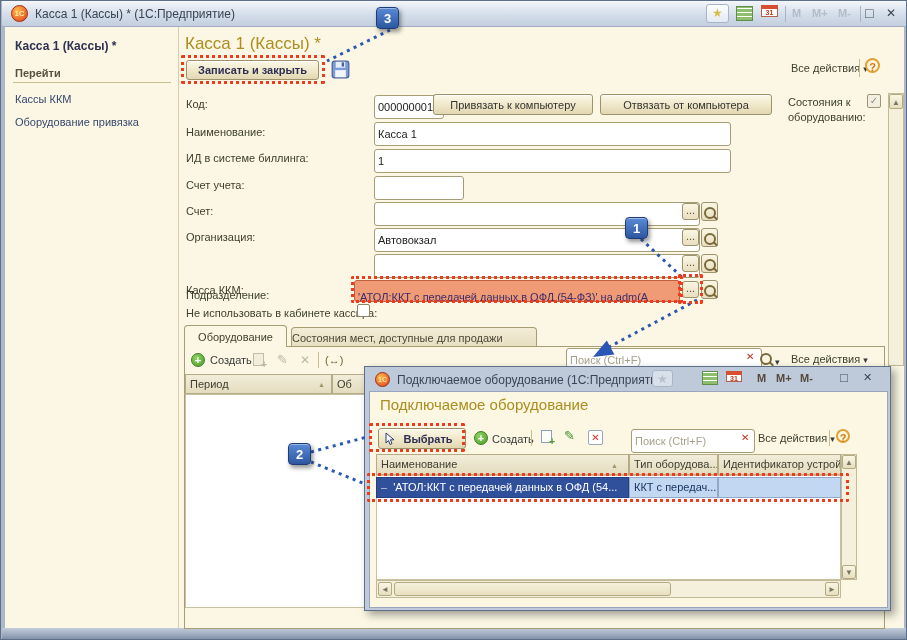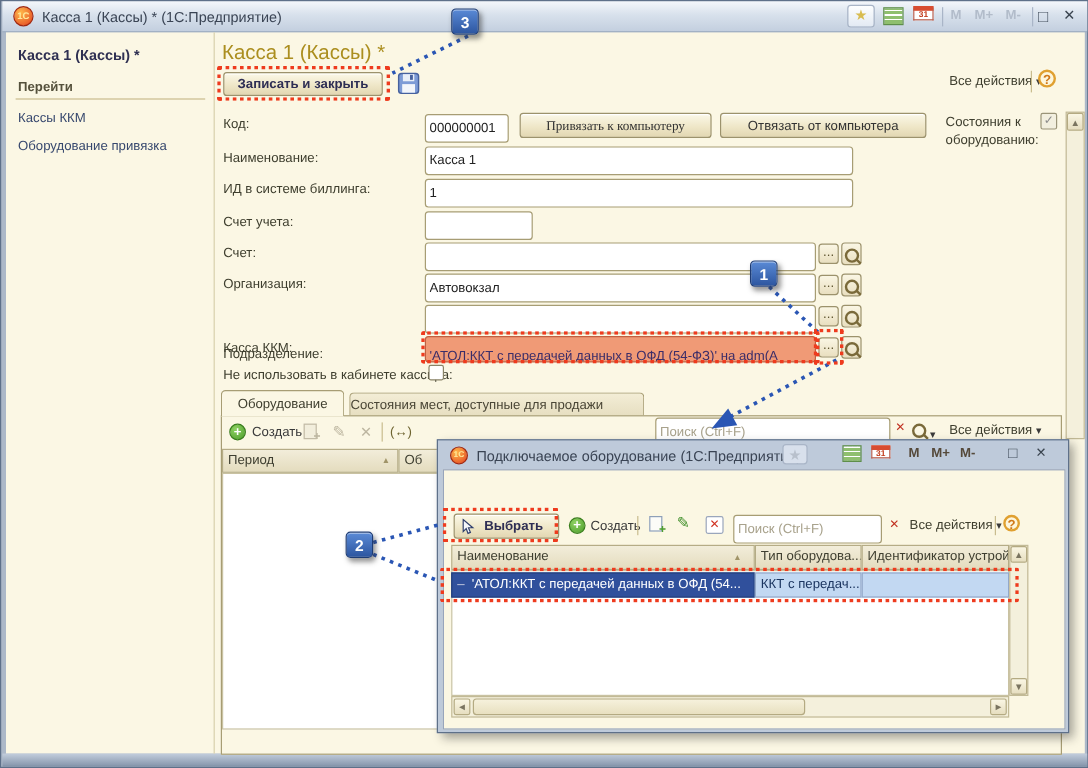--- a/index.html
+++ b/index.html
@@ -19,21 +19,21 @@
   
   .side-sep{left:177px;top:26px;width:1px;height:601px;background:#D8D0AC;}
   .side-title{font-weight:bold;font-size:12px;color:#2F3052;}
   .side-head{font-weight:bold;color:#55513C;}
   .side-link{color:#37486E;cursor:pointer;}
   .hr{height:1px;background:#C9BC8E;}
   
   .h1{font-size:17px;color:#AB8E1F;white-space:nowrap;}
   .h2{font-size:15px;color:#AB8E1F;white-space:nowrap;}
   .lbl{color:#3E3E2E;white-space:nowrap;}
-  .inp{border:1px solid #A79D74;border-radius:3px;background:#FFF;font:11px "Liberation Sans",sans-serif;color:#222;padding:11px 3px;}
+  .inp{border:1px solid #A79D74;border-radius:3px;background:#FFF;font:11px "Liberation Sans",sans-serif;color:#222;padding:11px 3px;margin-left:20px;}
   .inp::placeholder{color:#A8A28C;}
   .btn{border:1px solid #9C926C;border-radius:3px;background:linear-gradient(#FBF8E8,#EFE7C8 55%,#E2D7B2);
        color:#333;text-align:center;box-shadow:inset 0 1px 0 #FFF;font-size:11px;}
   .btn-strong{font-weight:bold;color:#2E2E54;}
   .lookup{border:1px solid #9C926C;border-radius:3px;background:linear-gradient(#FAF6E4,#E9DFC0);text-align:center;color:#5E5430;}
   .mag{position:relative;width:8px;height:8px;border:2px solid #7A6A3A;border-radius:50%;display:inline-block;}
   .mag:after{content:"";position:absolute;width:5px;height:2px;background:#7A6A3A;transform:rotate(45deg);right:-4px;bottom:-2px;}
   .dd{color:#3A3A3A;font-size:9px;}
   .help{border:2px solid #E0A030;border-radius:50%;background:#FDF6DC;color:#D07818;font-weight:bold;text-align:center;}
   .chk{border:1px solid #8A8468;background:#FFF;border-radius:2px;}
@@ -110,21 +110,21 @@
       <rect x="4" y="1.5" width="8" height="5" fill="#E8EEF8"></rect>
       <rect x="9" y="2" width="2" height="3.5" fill="#46619E"></rect>
       <rect x="3.5" y="8.5" width="9" height="6" fill="#F2F5FA"></rect>
     </svg>
   <div class="a" style="left:790px;top:61px;"><span>Все действия</span> <span class="dd">▾</span></div>
   <div class="a vsep" style="left:858px;top:58px;height:18px;background:#C9BC8E;"></div>
   <div class="a help" style="left:864px;top:57px;width:15px;height:15px;line-height:15px;">?</div>
 
   <div class="a lbl" style="left:185px;top:97px;">Код:</div>
   <input class="a inp" style="left: 353px; top: 94px; width: 70px; height: 19px;" value="000000001">
-  <div class="a btn" style="left:432px;top:93px;width:160px;height:21px;line-height:20px;font-family:Liberation Serif, serif;">Привязать к компьютеру</div>
+  <div class="a btn" style="left:432px;top:93px;width:160px;height:21px;line-height:20px;">Привязать к компьютеру</div>
   <div class="a btn" style="left:599px;top:93px;width:172px;height:21px;line-height:20px;">Отвязать от компьютера</div>
   <div class="a lbl" style="left:787px;top:95px;">Состояния к</div>
   <div class="a lbl" style="left:787px;top:110px;">оборудованию:</div>
   <div class="a chk-dis" style="left:866px;top:93px;width:14px;height:14px;">✓</div>
 
   <div class="a lbl" style="left:185px;top:125px;">Наименование:</div>
   <input class="a inp" style="left: 353px; top: 121px; width: 357px; height: 19px;" value="Касса 1">
 
   <div class="a lbl" style="left:185px;top:151px;">ИД в системе биллинга:</div>
   <input class="a inp" style="left: 353px; top: 148px; width: 357px; height: 19px;" value="1">
@@ -191,20 +191,21 @@
       <div class="a tb-btn" style="left:283px;top:0px;width:21px;height:17px;background:#D8E0EC;"><span class="star" style="color:#B8C0CC;">★</span></div>
       <div class="a calc-ic" style="left:333px;top:1px;width:16px;height:14px;"></div>
       <div class="a cal-ic" style="left:357px;top:1px;width:16px;height:11px;">31</div>
       <div class="a memdark" style="left:388px;top:2px;">M</div>
       <div class="a memdark" style="left:407px;top:2px;">M+</div>
       <div class="a memdark" style="left:431px;top:2px;">M-</div>
       <div class="a" style="left:471px;top:0px;font-size:13px;color:#45505E;">□</div>
       <div class="a" style="left:494px;top:1px;font-size:11px;font-weight:bold;color:#3A444F;">✕</div>
     </div>
     <div class="a pop-content">
+      <div class="a h2" style="left:10px;top:4px;">Подключаемое оборудование</div>
 
       <div class="a btn btn-strong" style="left:8px;top:36px;width:88px;height:21px;line-height:20px;">
         <svg class="a" style="left:4px;top:3px;" width="13" height="14" viewBox="0 0 13 14">
             <path d="M3 1 L3 11 L5.5 8.5 L7 12.5 L9 11.6 L7.4 7.8 L11 7.8 Z" fill="#F4F6FA" stroke="#31406E"></path>
           </svg>
         <span style="margin-left:12px;">Выбрать</span>
       </div>
       <div class="a gplus" style="left:104px;top:39px;width:14px;height:14px;line-height:13px;">+</div>
       <div class="a" style="left:122px;top:41px;color:#3A3A3A;">Создать</div>
       <div class="a vsep" style="left:161px;top:38px;height:16px;background:#C9BC8E;"></div>

